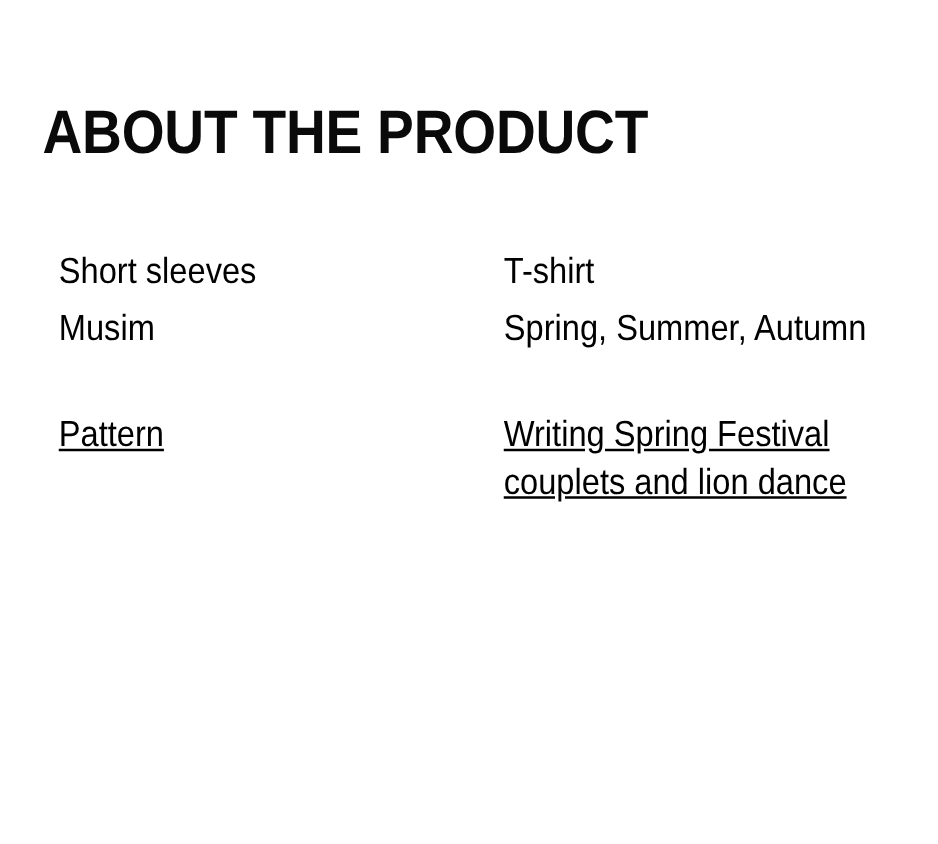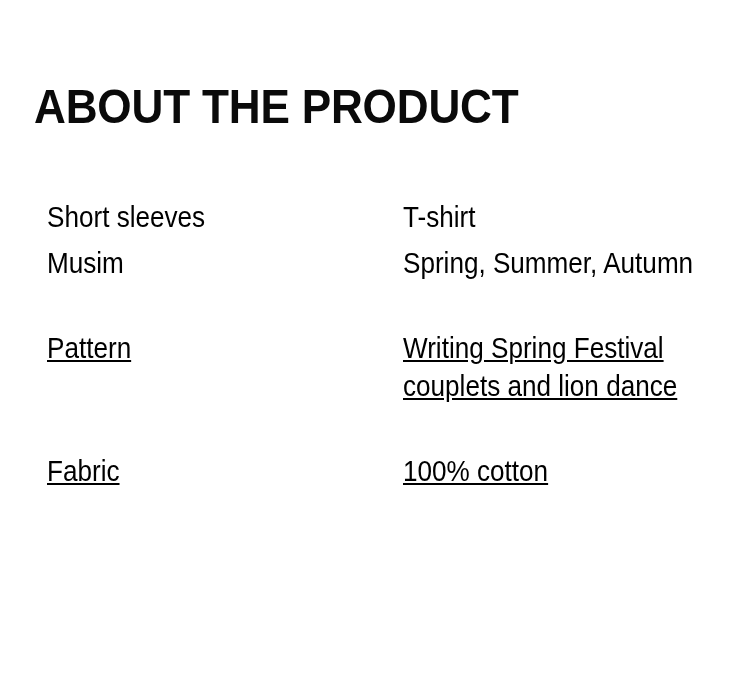--- a/index.html
+++ b/index.html
@@ -104,19 +104,15 @@
       <div class="spec-value">Spring, Summer, Autumn</div>
     </div>
 
     <div class="spec-row gap-wide">
       <div class="spec-label">Pattern</div>
       <div class="spec-value">Writing Spring Festival
 couplets and lion dance</div>
     </div>
 
 
-    <div class="spec-row gap-wide">
-      <div class="spec-label">Fabric</div>
-      <div class="spec-value">100% cotton</div>
-    </div>
 
   </div>
 </div>
 
 </body></html>

